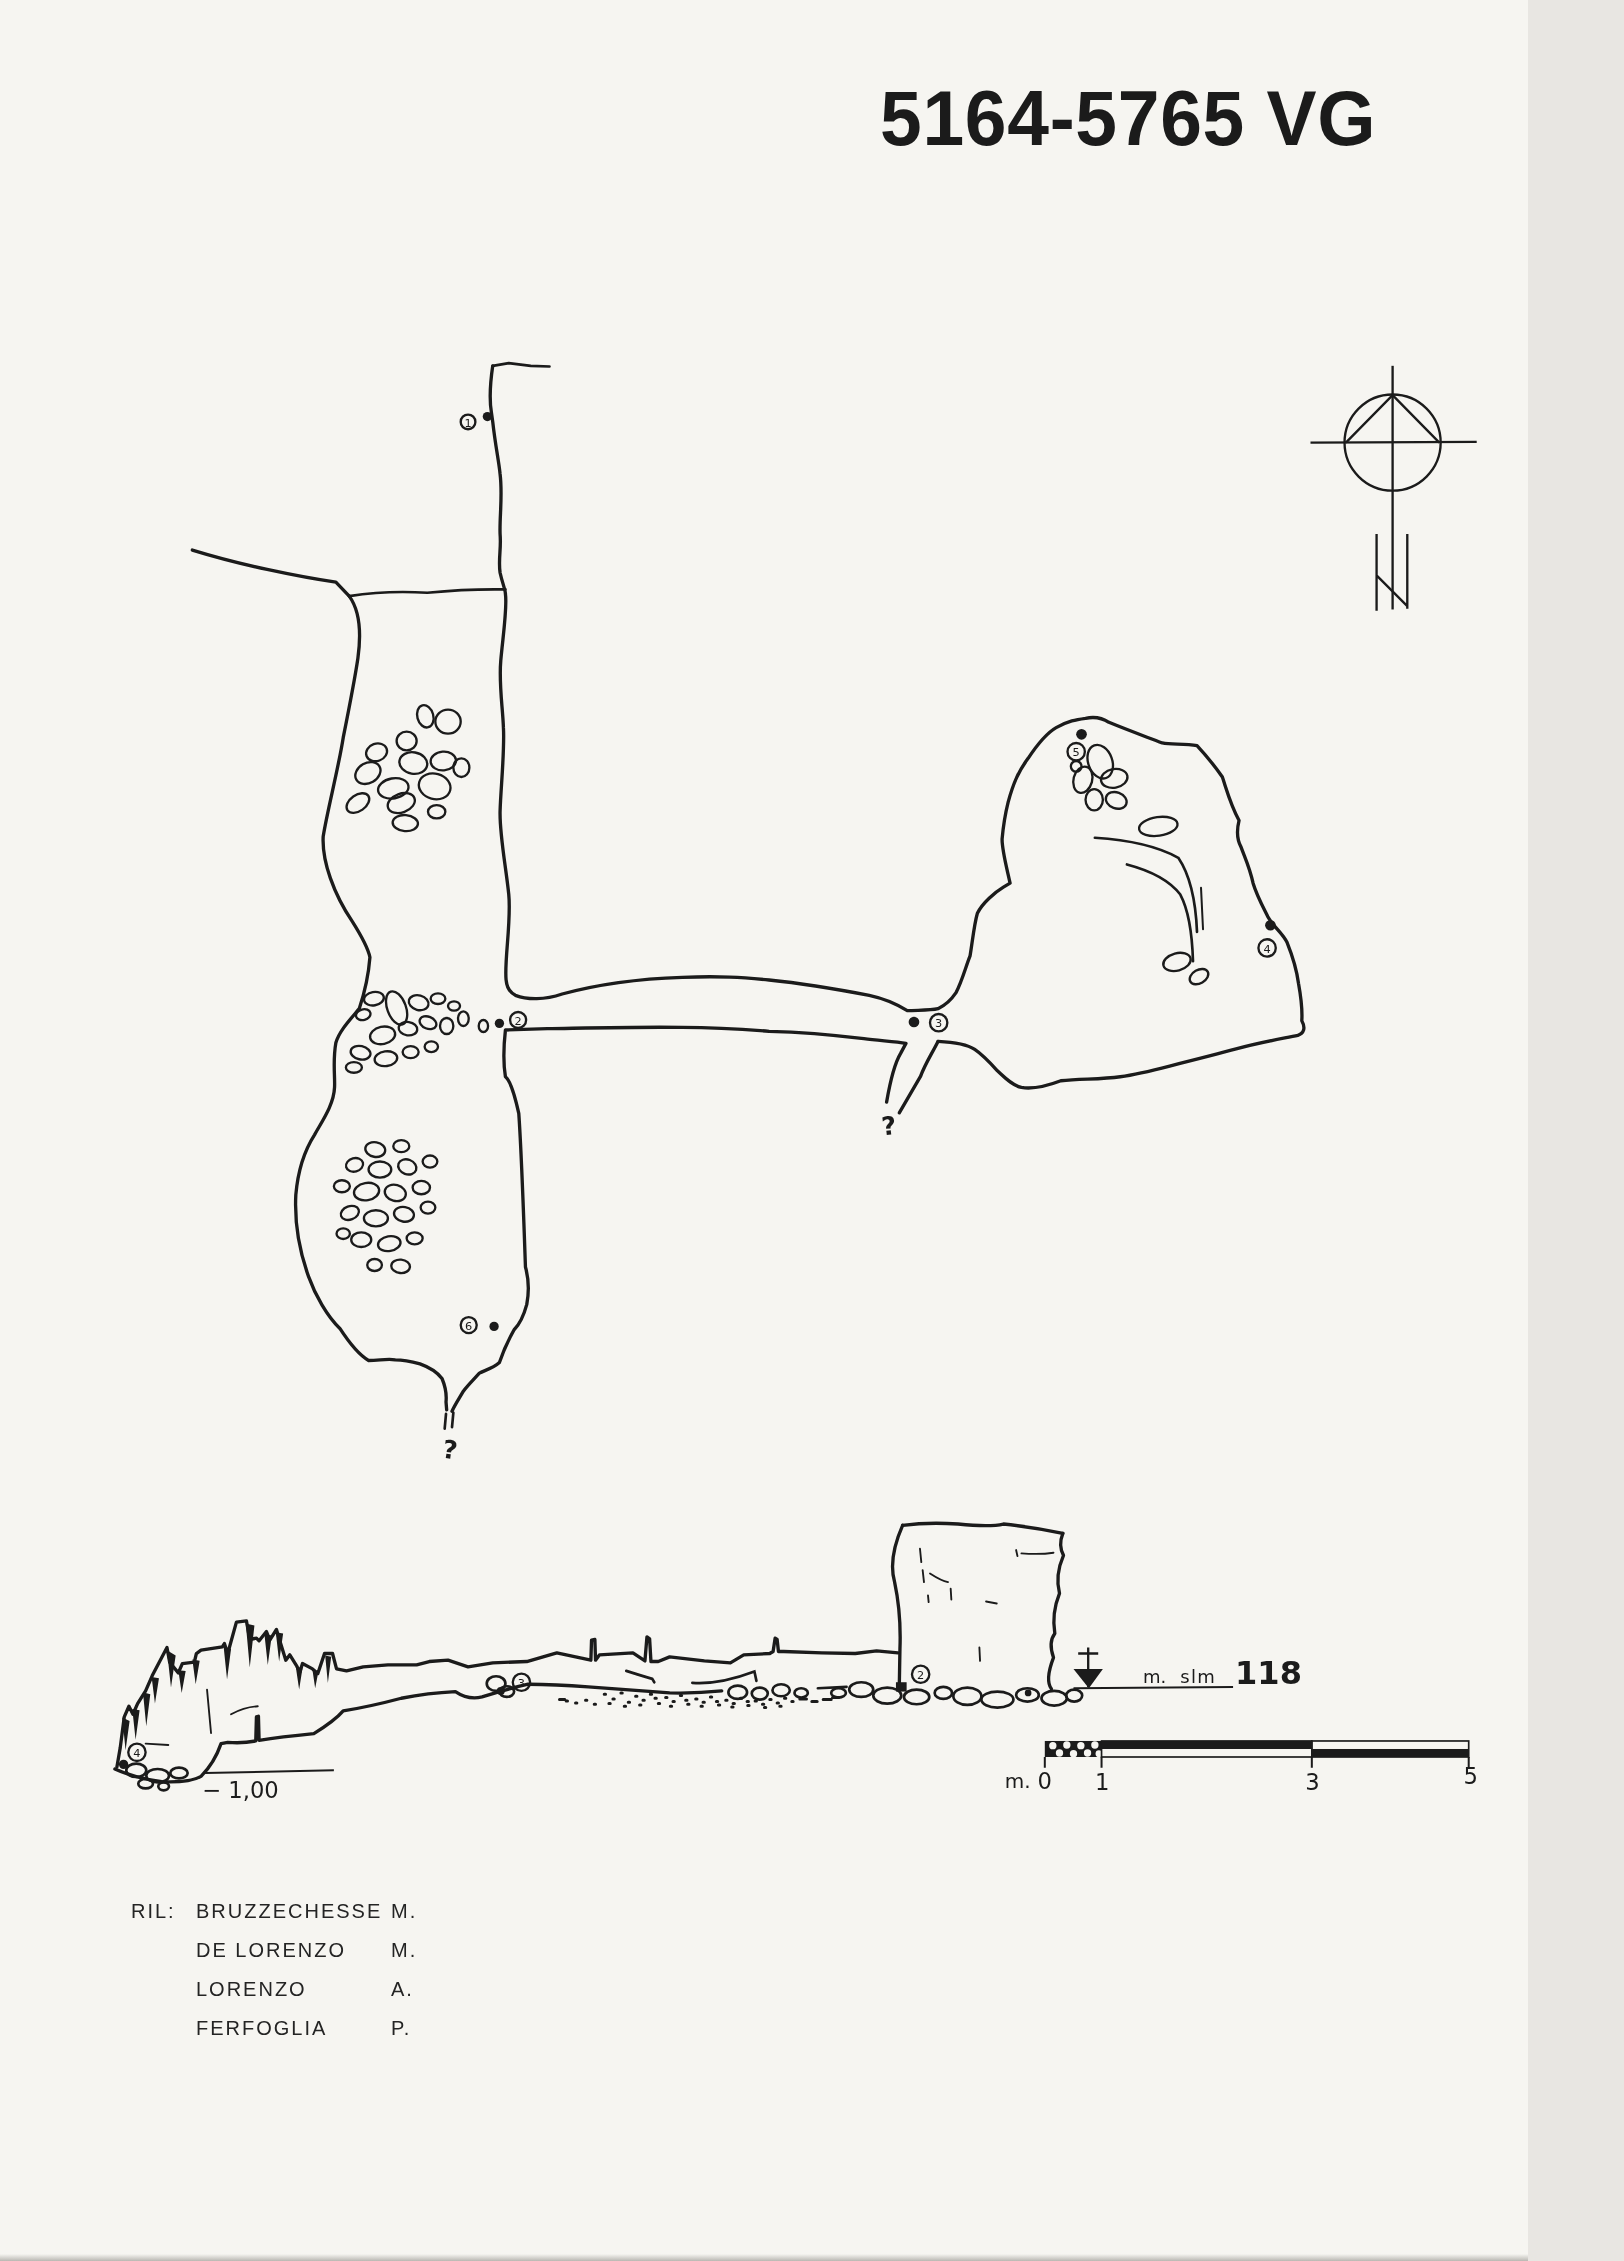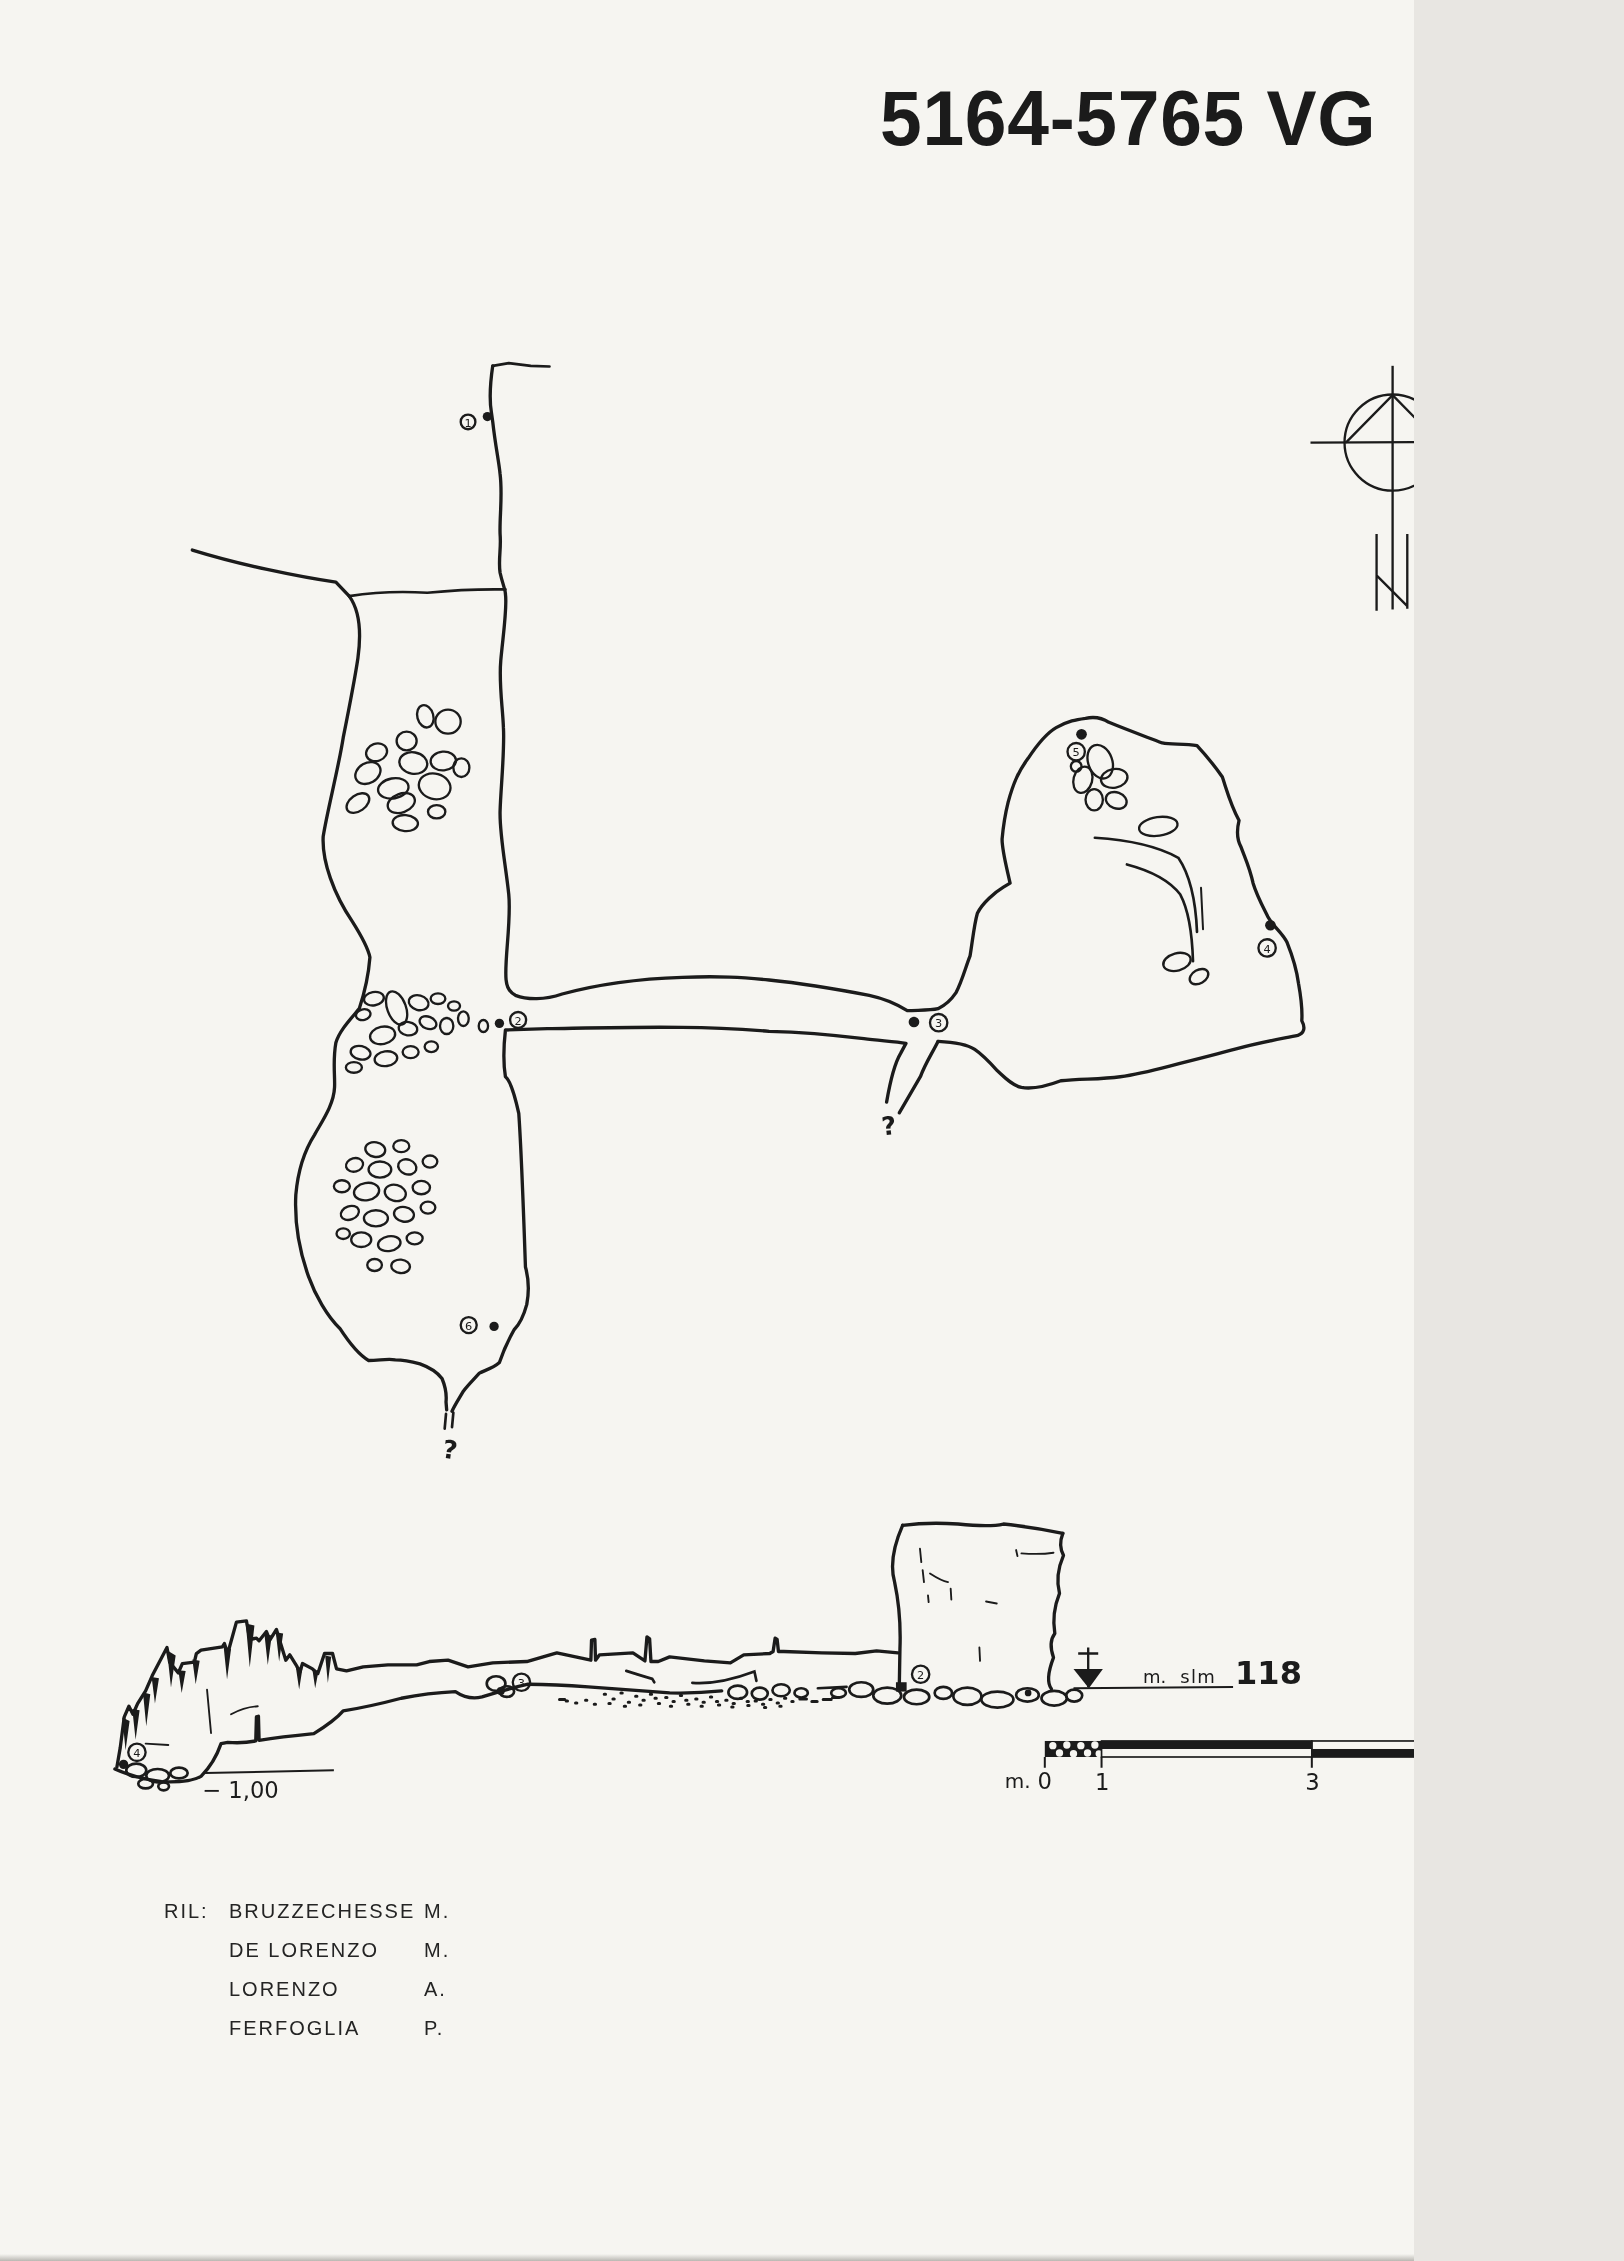--- a/index.html
+++ b/index.html
@@ -1,38 +1,38 @@
 <!DOCTYPE html>
 <html style="font-size:10.7px"><head>
 <meta charset="utf-8">
 <style>
   html,body{margin:0;padding:0;background:#e8e6e2;}
   .page{
     position:relative;
-    width:1414px;height:2261px;
+    width:1528px;height:2261px;
     background:#f6f5f1;
     overflow:hidden;
     font-family:"Liberation Sans", sans-serif;
     color:#1d1d1d;
   }
   .scan-edge{
     position:absolute;left:0;bottom:0;width:100%;height:6.7px;
     background:linear-gradient(#f6f5f1,#b9b7b2);
   }
   .title{
     position:absolute;left:880px;top:75px;
     font-size:75px;font-weight:700;letter-spacing:0.7px;
     white-space:nowrap;color:#1b1b1b;
     transform:scaleY(1.04);
   }
   .credits{
     position:absolute;left:131px;top:1900px;
     font-size:20px;letter-spacing:2px;color:#242424;
   }
-  .credit-row{display:grid;grid-template-columns:65px 195px 40px;height:39px;align-items:start;margin-left:33px;}
+  .credit-row{display:grid;grid-template-columns:65px 195px 40px;height:39px;align-items:start;}
   svg{position:absolute;left:0;top:0;font-family:"DejaVu Sans", sans-serif;}
   svg text{fill:#1b1b1b;}
   .ink{stroke:#1b1b1b;fill:none;}
 </style>
 </head>
 <body>
 
 <div class="page">
 
   <div class="title">5164-5765 VG</div>

